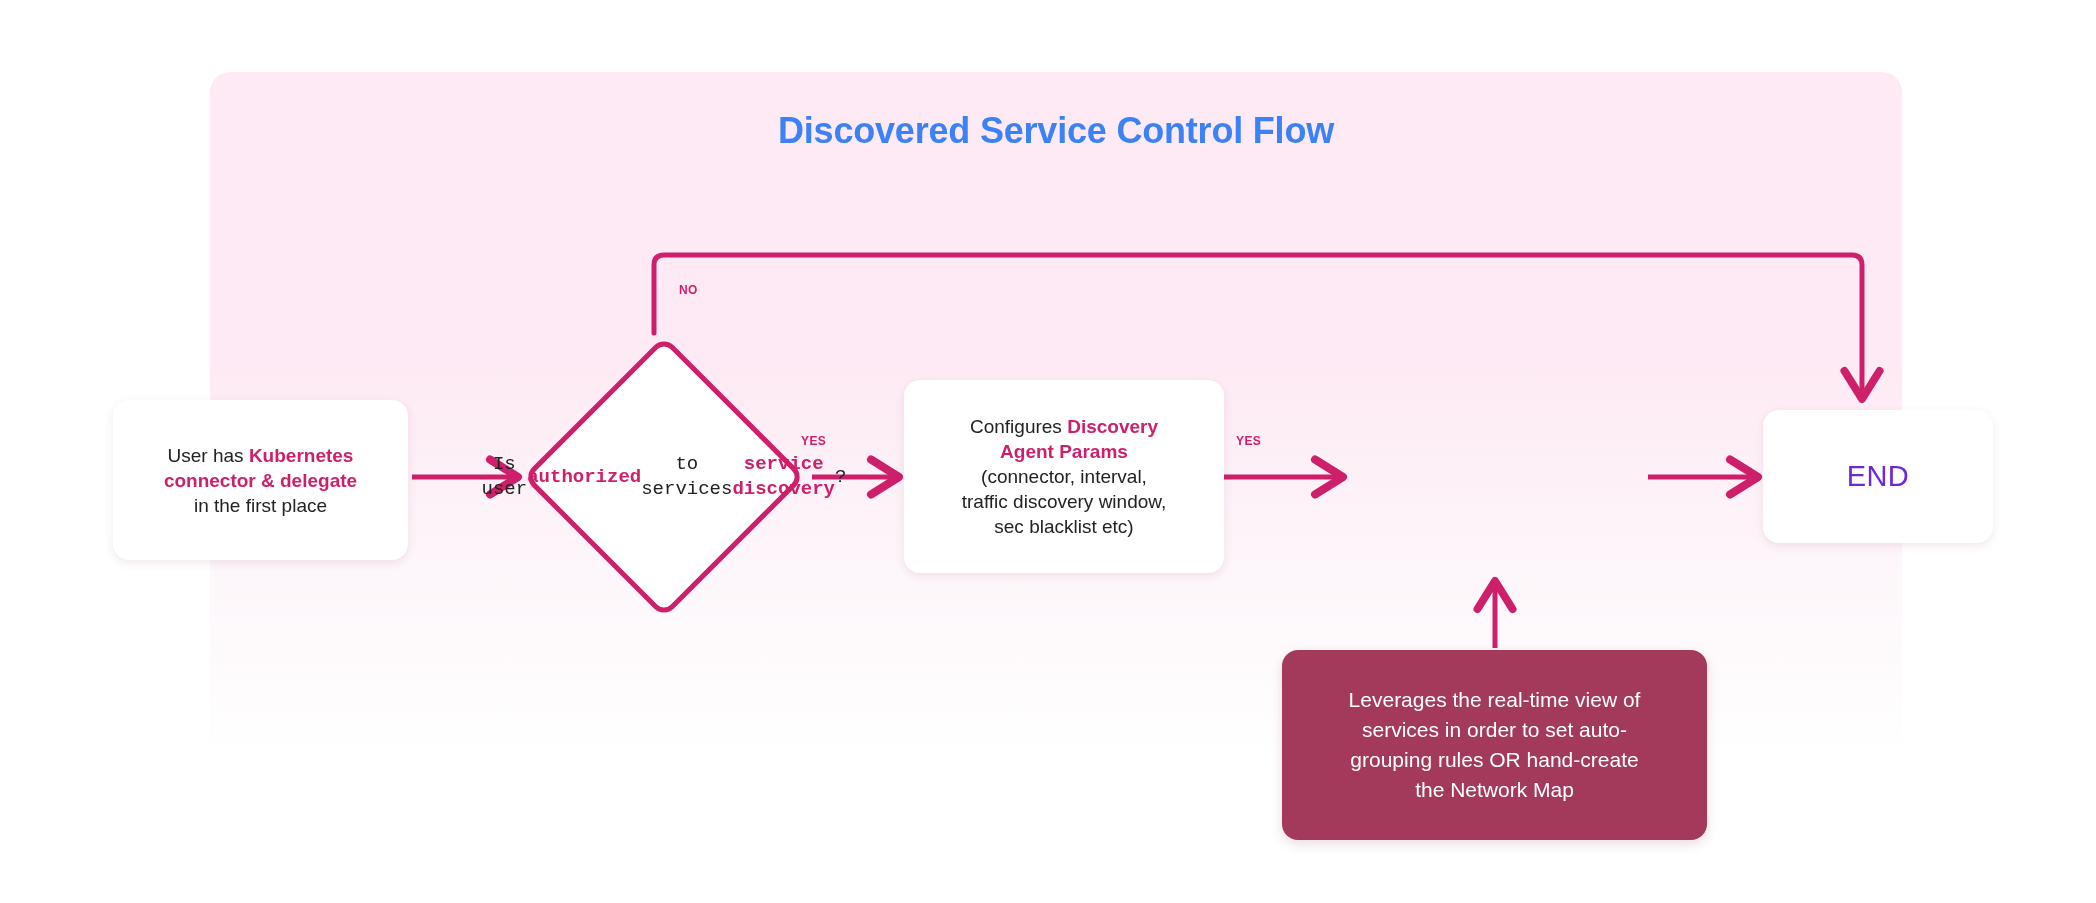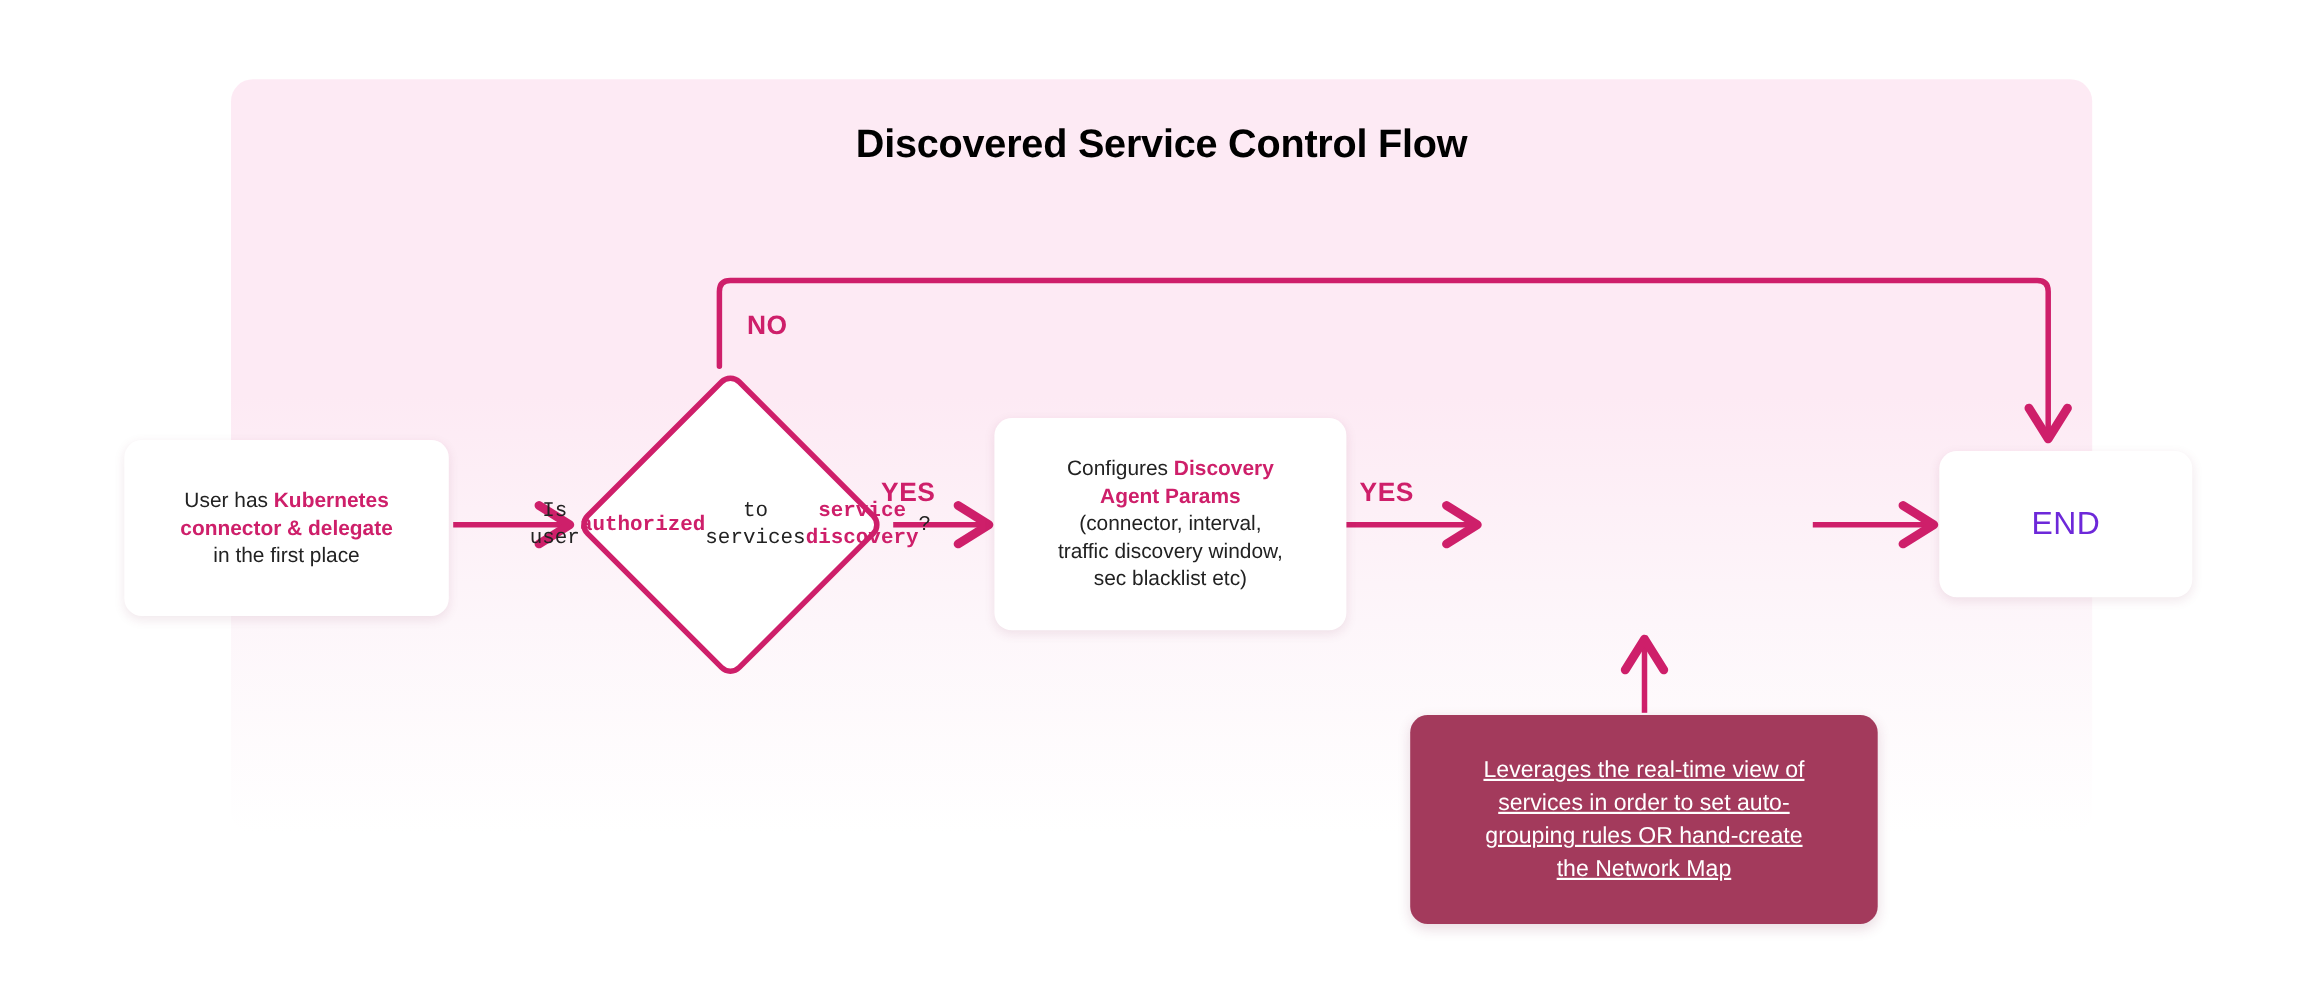--- a/index.html
+++ b/index.html
@@ -38,21 +38,21 @@
   
   #title {
     position: absolute;
     left: 210px;
     top: 110px;
     width: 1692px;
     text-align: center;
     font-size: 36px;
     font-weight: bold;
     letter-spacing: -0.2px;
-    color: #000000;
+    color: #3b82f6;
   }
 
   
   #wires {
     position: absolute;
     left: 0; top: 0;
     width: 2096px;
     height: 903px;
     pointer-events: none;
   }
@@ -143,27 +143,26 @@
     align-items: center;
     justify-content: center;
     text-align: center;
     box-sizing: border-box;
   }
   #node-note .ntxt {
     color: #ffffff;
     font-size: 21px;
     line-height: 30px;
     padding: 0 22px;
-    text-decoration: underline;
   }
 
   
   .edge-label {
     position: absolute;
-    font-size: 24px;
+    font-size: 12px;
     font-weight: bold;
     color: #ce1f6a;
     letter-spacing: 0.4px;
   }
   #label-no  { left: 679px; top: 283px; }
   #label-yes1 { left: 801px; top: 434px; }
   #label-yes2 { left: 1236px; top: 434px; }
 </style>
 </head>
 <body>

